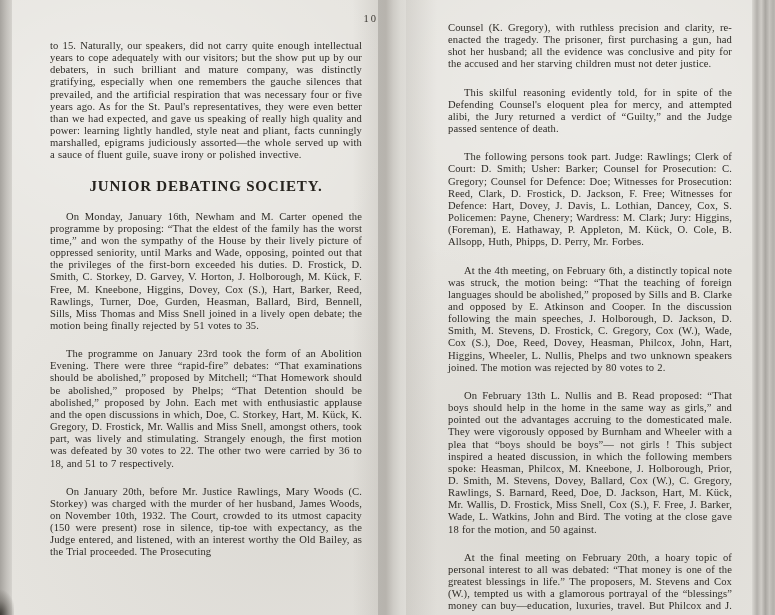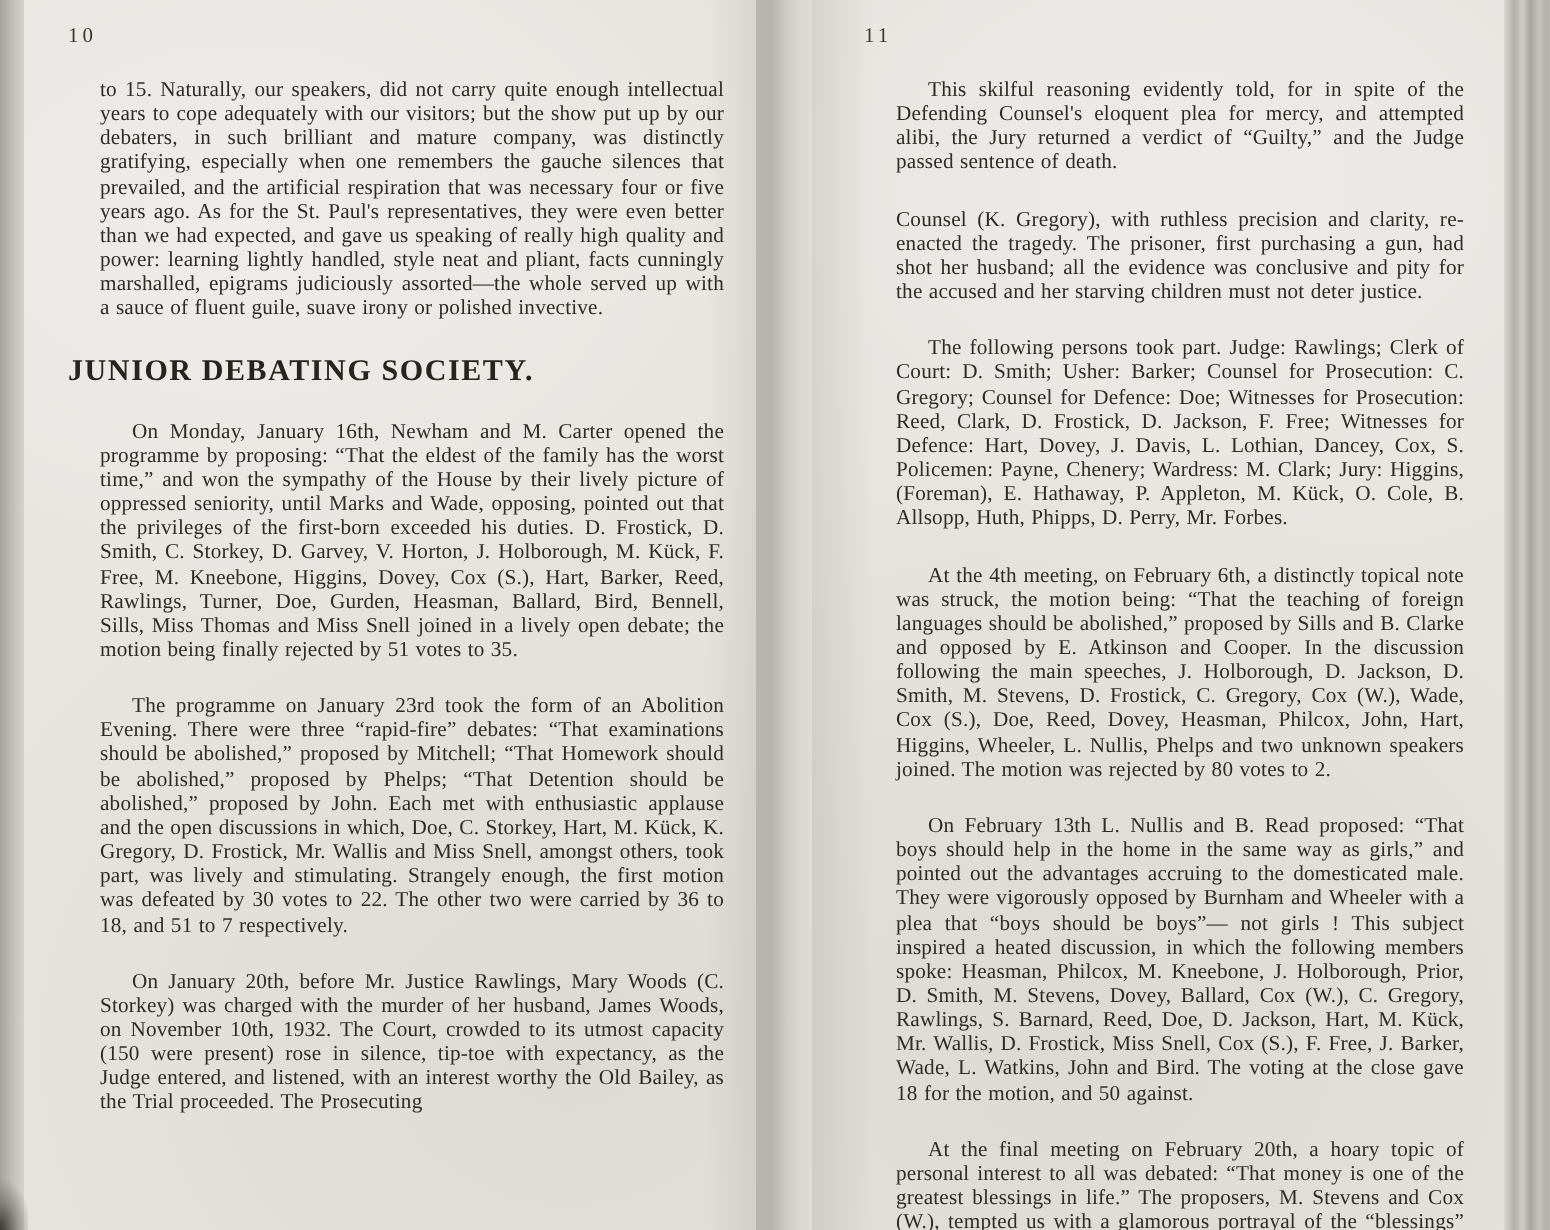--- a/index.html
+++ b/index.html
@@ -70,40 +70,41 @@
     background: linear-gradient(90deg,
       #d9d7d2 0%, #b3b0ab 22%, #cfccc7 40%, #a9a6a1 58%, #c6c3be 76%, #b4b1ac 92%, #bbb8b3 100%);
   }
   .corner-shadow {
     position: absolute;
     left: 0; bottom: 0;
     width: 14px; height: 26px;
     background: radial-gradient(ellipse 16px 26px at 0% 100%, rgba(40,37,32,0.85) 0%, rgba(90,86,80,0.45) 55%, rgba(0,0,0,0) 100%);
   }
   .page-num {
-    text-align: left;
+    text-align: right;
     font-size: 10.5px;
     letter-spacing: 2px;
     margin: 7px 0 6px 0;
     color: #3a3731;
   }
   .para {
     margin: 16px;
     font-size: 10.6px;
     line-height: 12.15px;
     text-align: justify;
     text-indent: 16px;
     letter-spacing: 0.1px;
     word-spacing: 0.4px;
   }
   .no-indent { text-indent: 0; }
   .heading {
     margin: 14px 0 9px 0;
     font-size: 15px;
     font-weight: bold;
+    text-align: center;
     letter-spacing: 0.8px;
     color: #27241f;
   }
 </style>
 </head>
 <body>
 
 <div class="scan">
 
   <div class="edge-left"></div>
@@ -113,23 +114,22 @@
     <p class="para no-indent">to 15.  Naturally, our speakers, did not carry quite enough intellectual years to cope adequately with our visitors; but the show put up by our debaters, in such brilliant and mature company, was distinctly gratifying, especially when one remembers the gauche silences that prevailed, and the artificial respiration that was necessary four or five years ago.  As for the St. Paul's representatives, they were even better than we had expected, and gave us speaking of really high quality and power: learning lightly handled, style neat and pliant, facts cunningly marshalled, epigrams judiciously assorted—the whole served up with a sauce of fluent guile, suave irony or polished invective.</p>
     <h2 class="heading">JUNIOR DEBATING SOCIETY.</h2>
     <p class="para">On Monday, January 16th, Newham and M. Carter opened the programme by proposing: “That the eldest of the family has the worst time,” and won the sympathy of the House by their lively picture of oppressed seniority, until Marks and Wade, opposing, pointed out that the privileges of the first-born exceeded his duties. D. Frostick, D. Smith, C. Storkey, D. Garvey, V. Horton, J. Holborough, M. Kück, F. Free, M. Kneebone, Higgins, Dovey, Cox (S.), Hart, Barker, Reed, Rawlings, Turner, Doe, Gurden, Heasman, Ballard, Bird, Bennell, Sills, Miss Thomas and Miss Snell joined in a lively open debate; the motion being finally rejected by 51 votes to 35.</p>
     <p class="para">The programme on January 23rd took the form of an Abolition Evening.  There were three “rapid-fire” debates: “That examinations should be abolished,” proposed by Mitchell; “That Homework should be abolished,” proposed by Phelps; “That Detention should be abolished,” proposed by John.  Each met with enthusiastic applause and the open discussions in which, Doe, C. Storkey, Hart, M. Kück, K. Gregory, D. Frostick, Mr. Wallis and Miss Snell, amongst others, took part, was lively and stimulating. Strangely enough, the first motion was defeated by 30 votes to 22. The other two were carried by 36 to 18, and 51 to 7 respectively.</p>
     <p class="para">On January 20th, before Mr. Justice Rawlings, Mary Woods (C. Storkey) was charged with the murder of her husband, James Woods, on November 10th, 1932.  The Court, crowded to its utmost capacity (150 were present) rose in silence, tip-toe with expectancy, as the Judge entered, and listened, with an interest worthy the Old Bailey, as the Trial proceeded.  The Prosecuting</p>
   </div>
 
   <div class="gutter"></div>
 
   <div class="page page-right">
-    <div class="page-num">11</div>
+    <p class="para no-indent">Counsel (K. Gregory), with ruthless precision and clarity, re-enacted the tragedy.  The prisoner, first purchasing a gun, had shot her husband; all the evidence was conclusive and pity for the accused and her starving children must not deter justice.</p>
     <p class="para">This skilful reasoning evidently told, for in spite of the Defending Counsel's eloquent plea for mercy, and attempted alibi, the Jury returned a verdict of “Guilty,” and the Judge passed sentence of death.</p>
-    <p class="para no-indent">Counsel (K. Gregory), with ruthless precision and clarity, re-enacted the tragedy.  The prisoner, first purchasing a gun, had shot her husband; all the evidence was conclusive and pity for the accused and her starving children must not deter justice.</p>
     <p class="para">The following persons took part.  Judge: Rawlings; Clerk of Court: D. Smith; Usher: Barker; Counsel for Prosecution: C. Gregory; Counsel for Defence: Doe; Witnesses for Prosecution: Reed, Clark, D. Frostick, D. Jackson, F. Free; Witnesses for Defence: Hart, Dovey, J. Davis, L. Lothian, Dancey, Cox, S. Policemen: Payne, Chenery; Wardress: M. Clark; Jury: Higgins, (Foreman), E. Hathaway, P. Appleton, M. Kück, O. Cole, B. Allsopp, Huth, Phipps, D. Perry, Mr. Forbes.</p>
     <p class="para">At the 4th meeting, on February 6th, a distinctly topical note was struck, the motion being: “That the teaching of foreign languages should be abolished,” proposed by Sills and B. Clarke and opposed by E. Atkinson and Cooper.  In the discussion following the main speeches, J. Holborough, D. Jackson, D. Smith, M. Stevens, D. Frostick, C. Gregory, Cox (W.), Wade, Cox (S.), Doe, Reed, Dovey, Heasman, Philcox, John, Hart, Higgins, Wheeler, L. Nullis, Phelps and two unknown speakers joined.  The motion was rejected by 80 votes to 2.</p>
     <p class="para">On February 13th L. Nullis and B. Read proposed: “That boys should help in the home in the same way as girls,” and pointed out the advantages accruing to the domesticated male. They were vigorously opposed by Burnham and Wheeler with a plea that “boys should be boys”— not girls !  This subject inspired a heated discussion, in which the following members spoke: Heasman, Philcox, M. Kneebone, J. Holborough, Prior, D. Smith, M. Stevens, Dovey, Ballard, Cox (W.), C. Gregory, Rawlings, S. Barnard, Reed, Doe, D. Jackson, Hart, M. Kück, Mr. Wallis, D. Frostick, Miss Snell, Cox (S.), F. Free, J. Barker, Wade, L. Watkins, John and Bird.  The voting at the close gave 18 for the motion, and 50 against.</p>
     <p class="para">At the final meeting on February 20th, a hoary topic of personal interest to all was debated: “That money is one of the greatest blessings in life.”  The proposers, M. Stevens and Cox (W.), tempted us with a glamorous portrayal of the “blessings” money can buy—education, luxuries, travel.  But Philcox and J. Caldecote, opposing, shocked us back to reality by proving that the desire to accumulate wealth could lead to murder, crime, destruction, “It is as easy for the camel—” quoted the opposer, adding conclusively: “Surely money must be a curse, if it lands one, not in heaven, but in the other place !” (Laughter).  After such a fate had been prophesied, no wonder the motion was rejected, by 46 votes to 18 !  Mr. Wallis, D. Frostick, J. Holborough, M. Kück,</p>
   </div>
 
   <div class="edge-right"></div>
 
   <div class="corner-shadow"></div>
 

